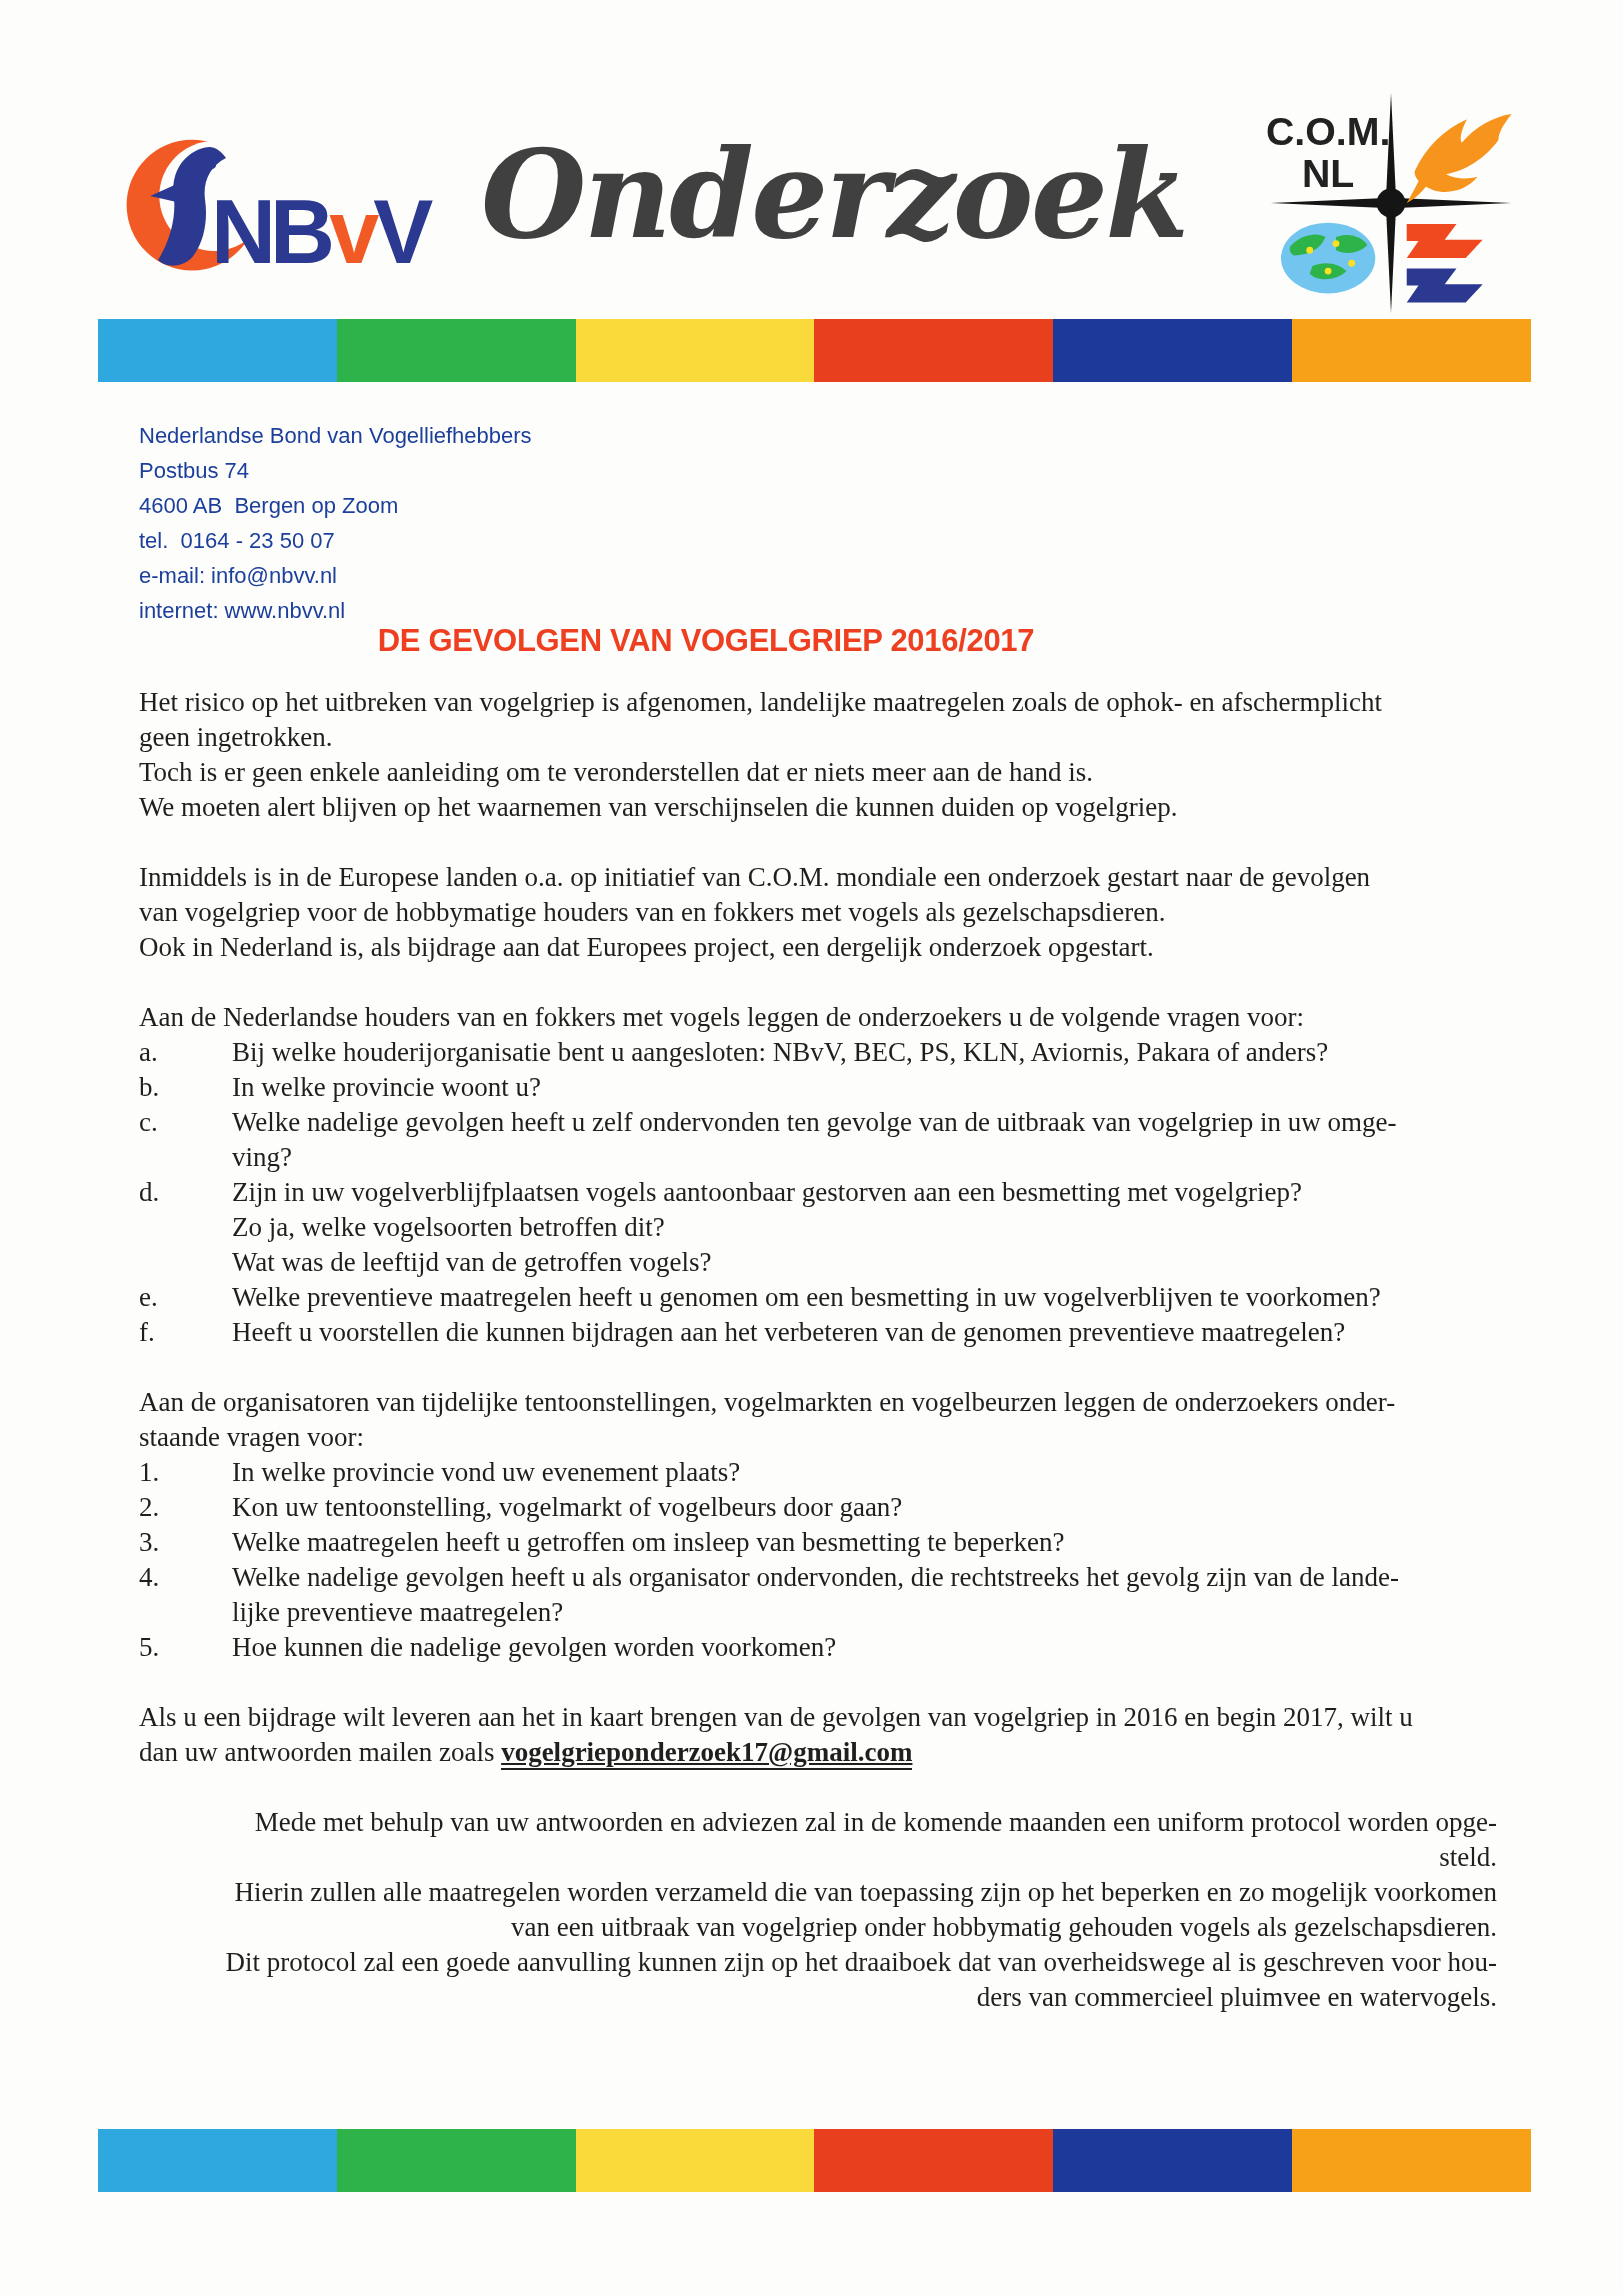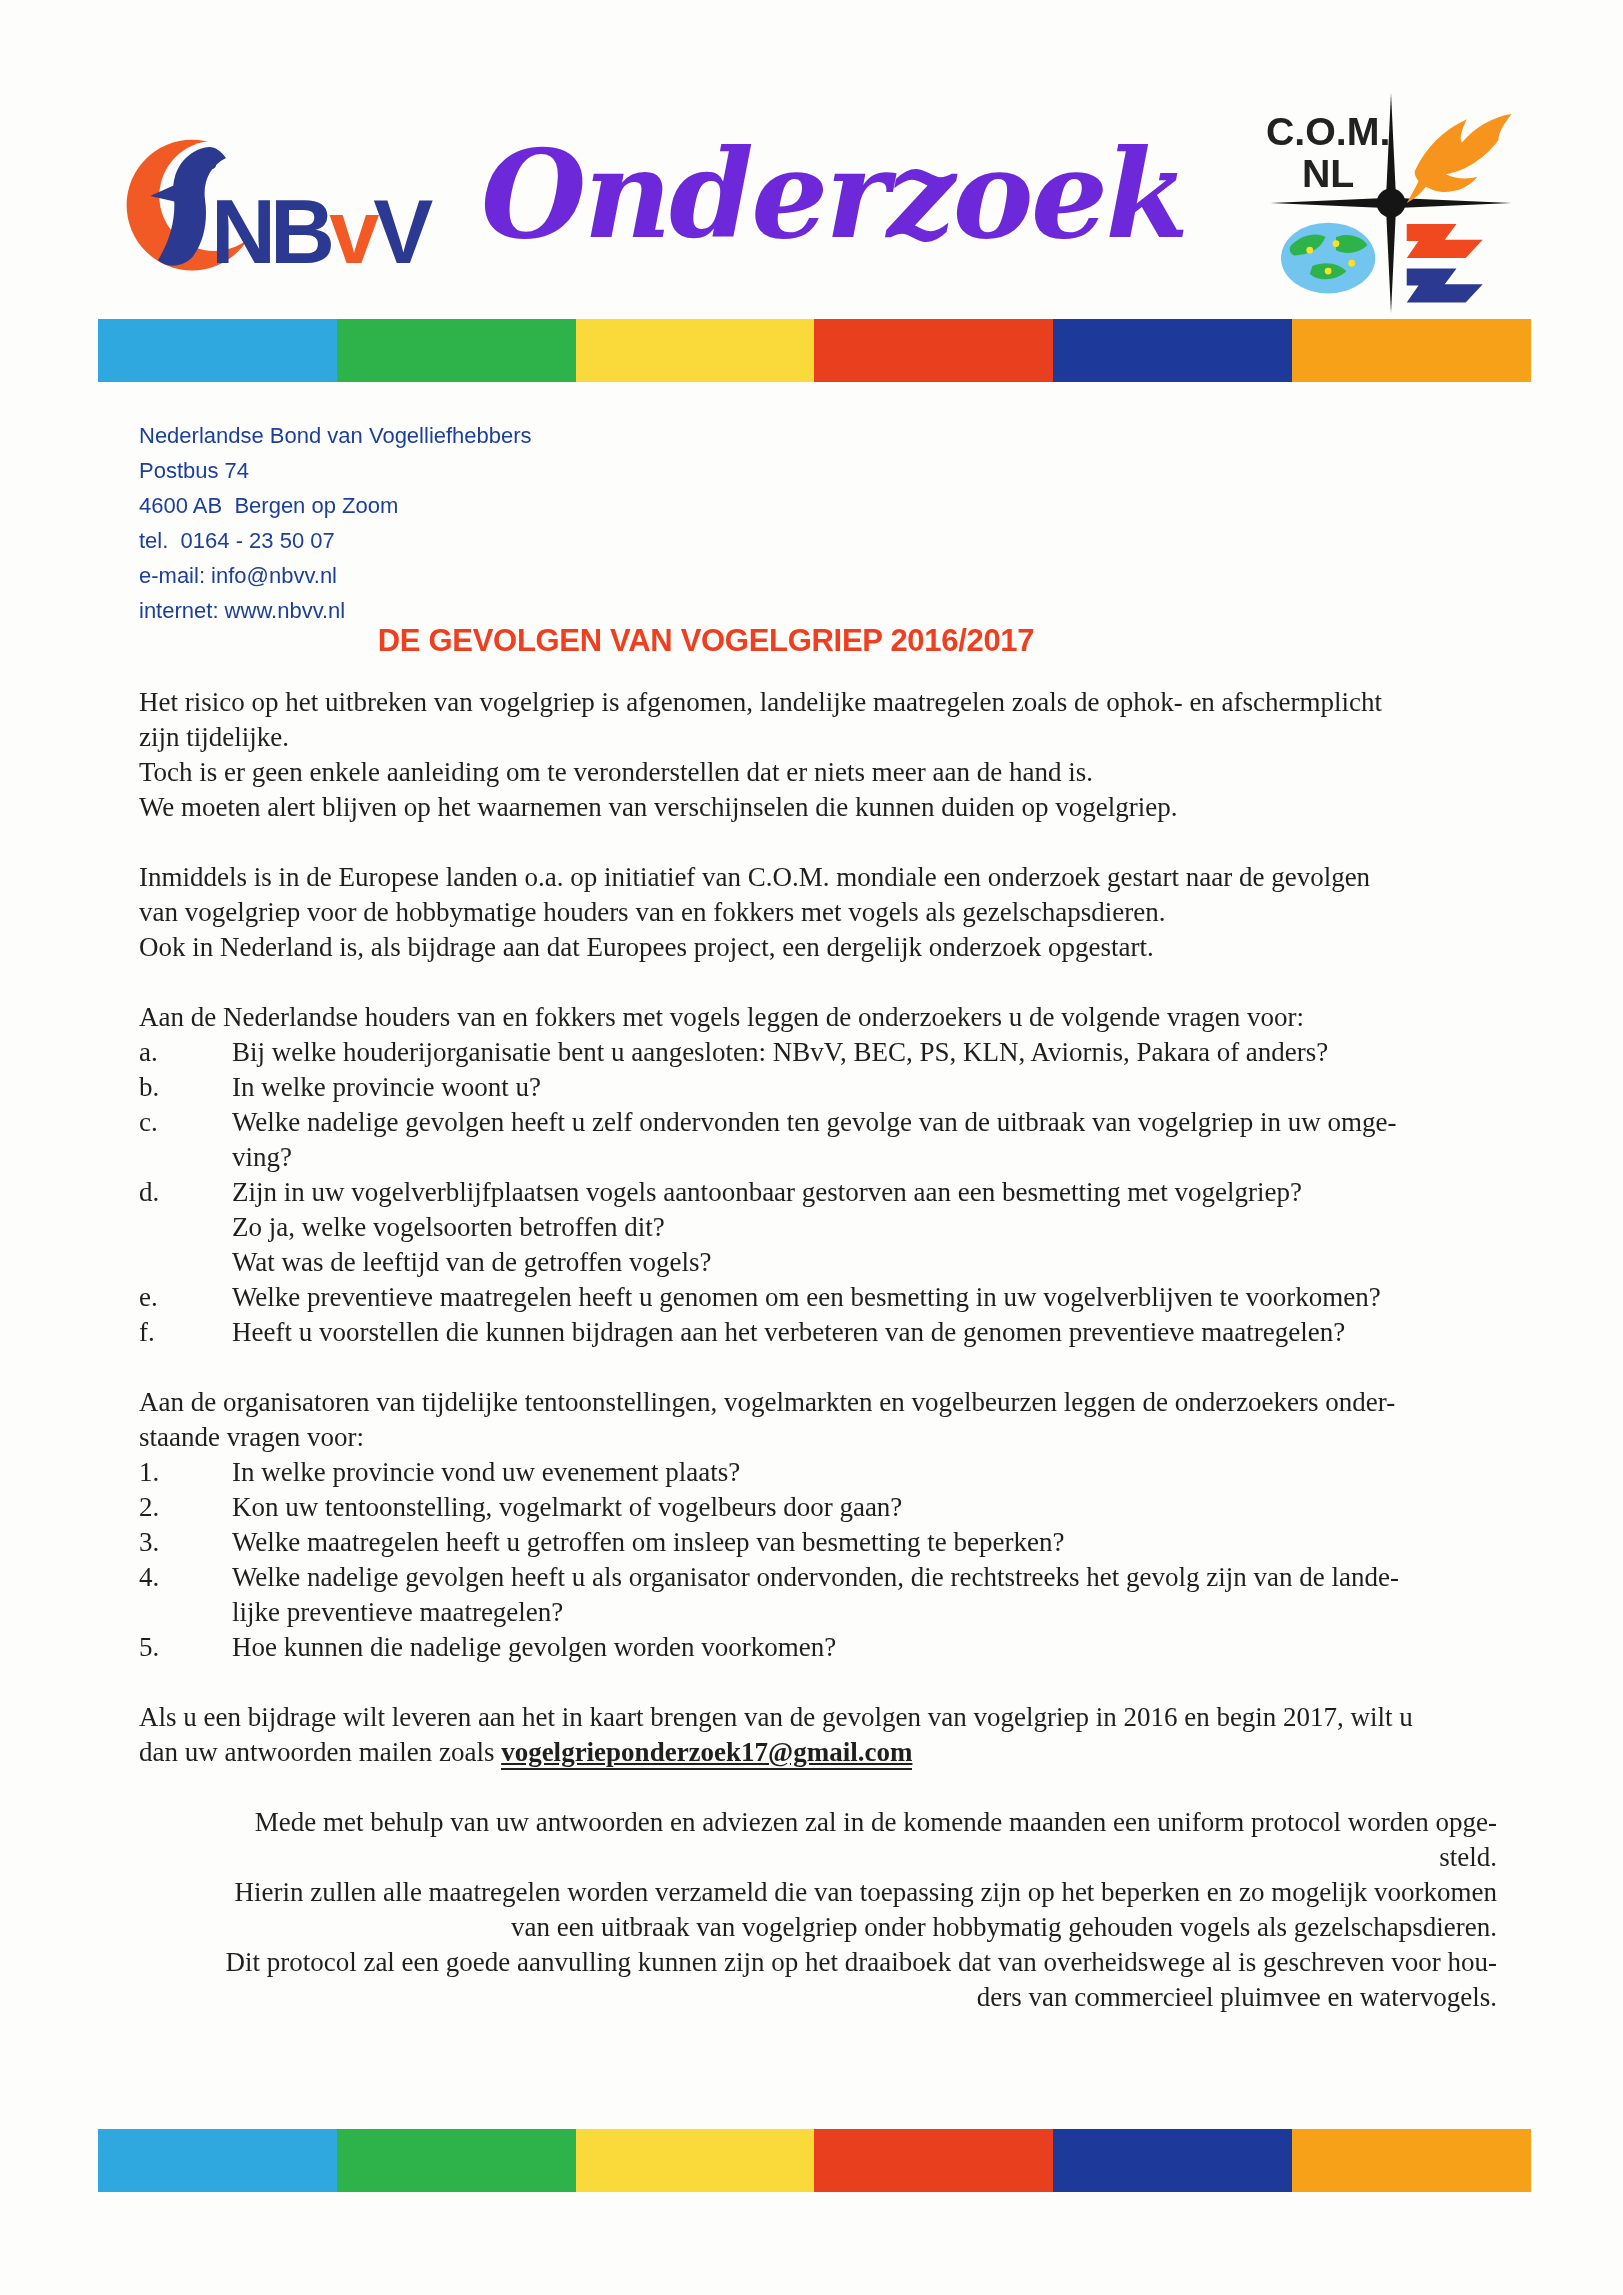--- a/index.html
+++ b/index.html
@@ -6,21 +6,21 @@
   .page{position:relative;width:1623px;height:2295px;background:#fdfdfb;overflow:hidden;
         font-family:"Liberation Serif","DejaVu Serif",serif;color:#222;}
 
   
   .nbvv-logo{position:absolute;left:124px;top:124px;width:314px;height:164px;}
   .nbvv-logo svg{position:absolute;left:0;top:0;}
   .nbvv-word{position:absolute;left:87px;top:63px;font-family:"Liberation Sans",sans-serif;
              font-weight:700;font-size:90px;letter-spacing:-5.9px;color:#2b3990;line-height:1;}
   .nbvv-word .vv-orange{color:#f15a24;}
   .onderzoek{position:absolute;left:481px;top:134px;font-family:"DejaVu Serif",serif;
-             font-style:italic;font-weight:600;font-size:121px;color:#6d28d9;line-height:1;
+             font-style:italic;font-weight:600;font-size:121px;color:#404040;line-height:1;
              letter-spacing:-2.6px;}
   .com-logo{position:absolute;left:1260px;top:90px;width:262px;height:226px;}
 
   
   .color-bar{position:absolute;left:98px;width:1433px;height:63px;display:flex;}
   .color-bar.top{top:319px;}
   .color-bar.bottom{top:2129px;}
   .bar-seg{flex:1 1 0;}
 
   
@@ -111,21 +111,21 @@
       <div class="tline">e-mail: info@nbvv.nl</div>
       <div class="tline">internet: www.nbvv.nl</div>
     </div>
 
   <div class="doc-title">DE GEVOLGEN VAN VOGELGRIEP 2016/2017</div>
 
   <div class="body-text">
 
     <div class="block">
         <div class="tline">Het risico op het uitbreken van vogelgriep is afgenomen, landelijke maatregelen zoals de ophok- en afschermplicht</div>
-        <div class="tline">zijn tijdelijke.</div>
+        <div class="tline">geen ingetrokken.</div>
         <div class="tline">Toch is er geen enkele aanleiding om te veronderstellen dat er niets meer aan de hand is.</div>
         <div class="tline">We moeten alert blijven op het waarnemen van verschijnselen die kunnen duiden op vogelgriep.</div>
       </div>
 
     <div class="block">
         <div class="tline">Inmiddels is in de Europese landen o.a. op initiatief van C.O.M. mondiale een onderzoek gestart naar de gevolgen</div>
         <div class="tline">van vogelgriep voor de hobbymatige houders van en fokkers met vogels als gezelschapsdieren.</div>
         <div class="tline">Ook in Nederland is, als bijdrage aan dat Europees project, een dergelijk onderzoek opgestart.</div>
       </div>
 

